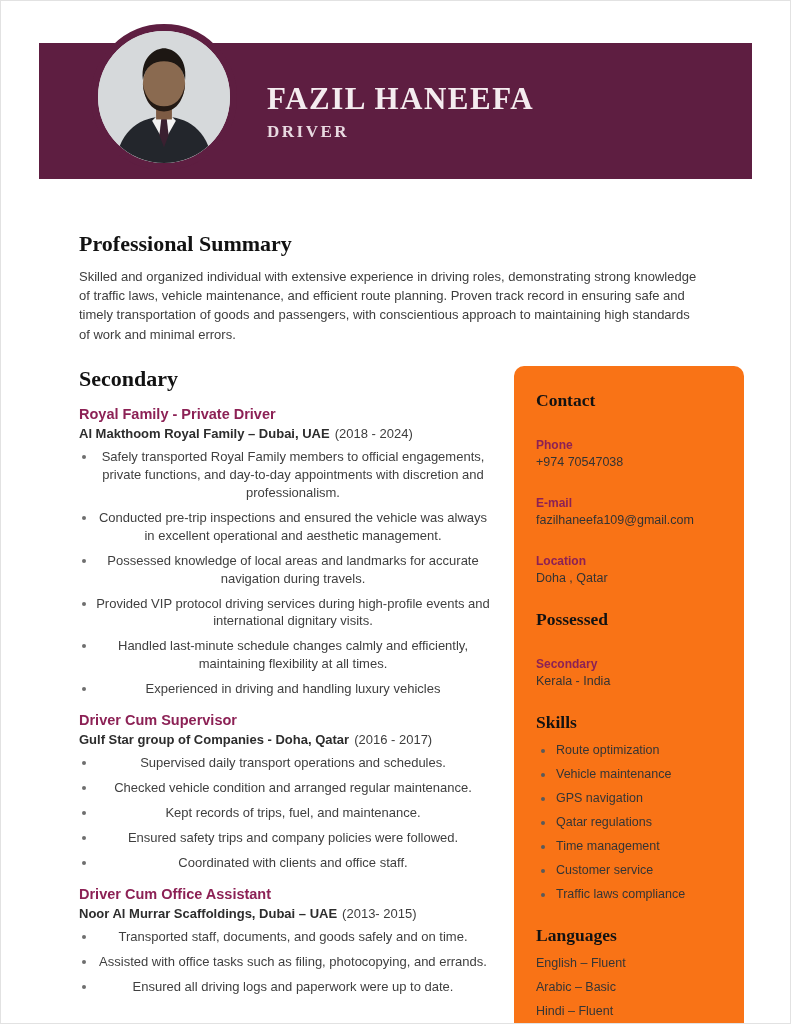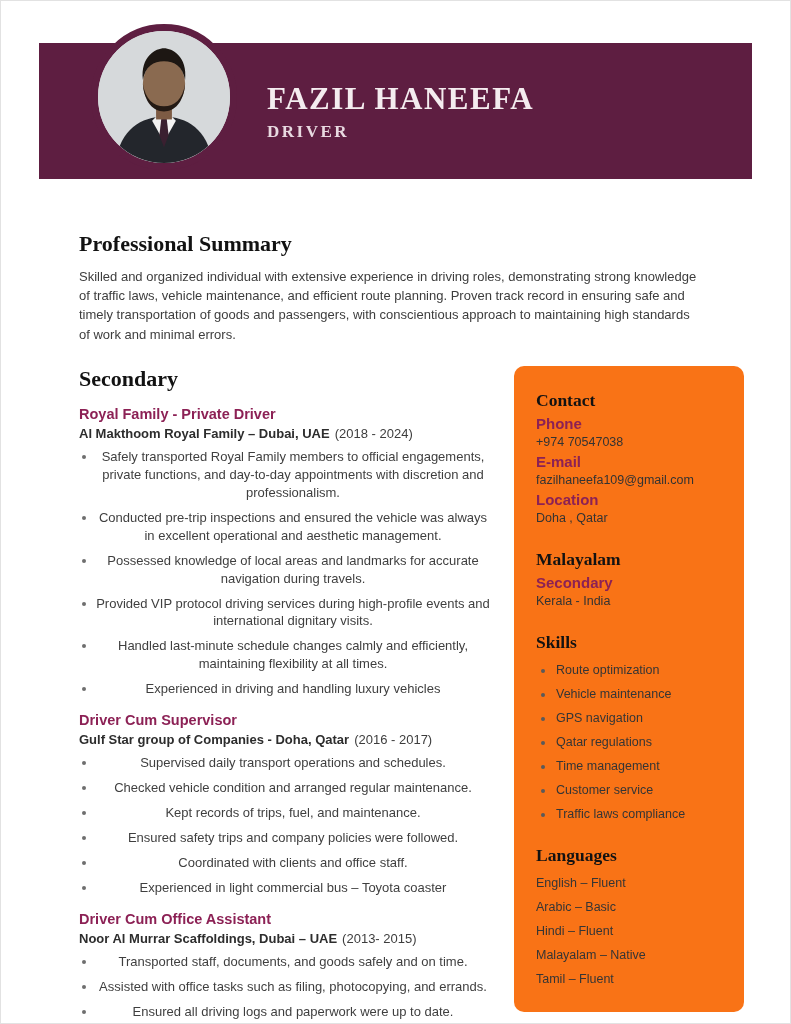--- a/index.html
+++ b/index.html
@@ -119,24 +119,24 @@
     width: 4px;
     height: 4px;
     border-radius: 50%;
     background: #6e6e6e;
   }
 
   
   .sidebar .section-heading { font-size: 17.5px; }
   .side-section + .side-section { margin-top: 24px; }
   .contact-label, .edu-degree {
-    font-size: 15px;
+    font-size: 12px;
     font-weight: 700;
     color: #8c2155;
-    margin-top: 4px;
+    margin-top: 27px;
   }
   .contact-value, .edu-school {
     font-size: 12.5px;
     color: #333333;
     margin-top: 3px;
     word-break: break-all;
   }
   ul.side-bullets { list-style: none; margin-top: 4px; }
   ul.side-bullets li {
     position: relative;
@@ -205,21 +205,20 @@
 
     <article class="job">
       <h3 class="job-title">Driver Cum Supervisor</h3>
       <p class="job-meta"><span class="company">Gulf Star group of Companies - Doha, Qatar</span><span class="dates">(2016 - 2017)</span></p>
       <ul class="bullets">
         <li>Supervised daily transport operations and schedules.</li>
         <li>Checked vehicle condition and arranged regular maintenance.</li>
         <li>Kept records of trips, fuel, and maintenance.</li>
         <li>Ensured safety trips and company policies were followed.</li>
         <li>Coordinated with clients and office staff.</li>
-        <li>Experienced in light commercial bus – Toyota coaster</li>
       </ul>
     </article>
 
     <article class="job">
       <h3 class="job-title">Driver Cum Office Assistant</h3>
       <p class="job-meta"><span class="company">Noor Al Murrar Scaffoldings, Dubai – UAE</span><span class="dates">(2013- 2015)</span></p>
       <ul class="bullets">
         <li>Transported staff, documents, and goods safely and on time.</li>
         <li>Assisted with office tasks such as filing, photocopying, and errands.</li>
         <li>Ensured all driving logs and paperwork were up to date.</li>
@@ -234,21 +233,21 @@
       <h3 class="section-heading">Contact</h3>
       <div class="contact-label">Phone</div>
       <div class="contact-value">+974 70547038</div>
       <div class="contact-label">E-mail</div>
       <div class="contact-value">fazilhaneefa109@gmail.com</div>
       <div class="contact-label">Location</div>
       <div class="contact-value">Doha , Qatar</div>
     </div>
 
     <div class="side-section">
-      <h3 class="section-heading">Malayalam</h3>
+      <h3 class="section-heading">Possessed</h3>
       <div class="edu-degree">Secondary</div>
       <div class="edu-school">Kerala - India</div>
     </div>
 
     <div class="side-section">
       <h3 class="section-heading">Skills</h3>
       <ul class="side-bullets">
         <li>Route optimization</li>
         <li>Vehicle maintenance</li>
         <li>GPS navigation</li>

